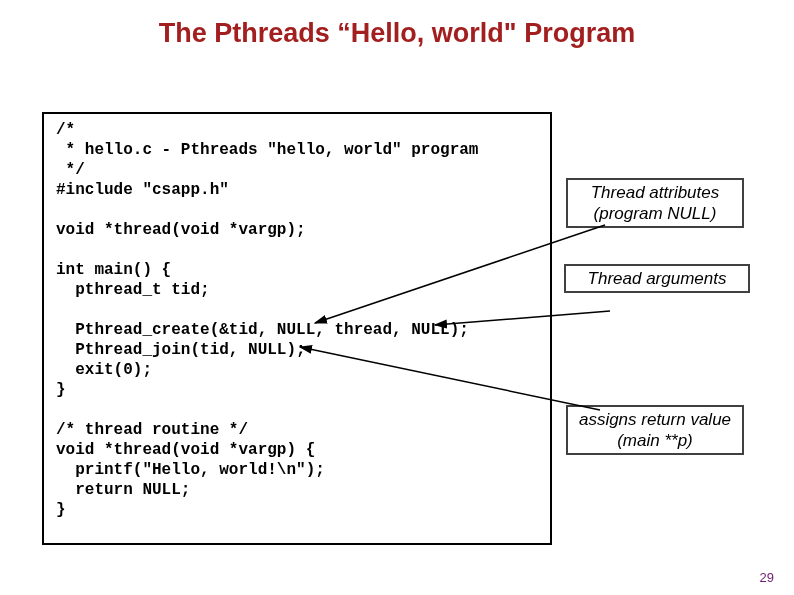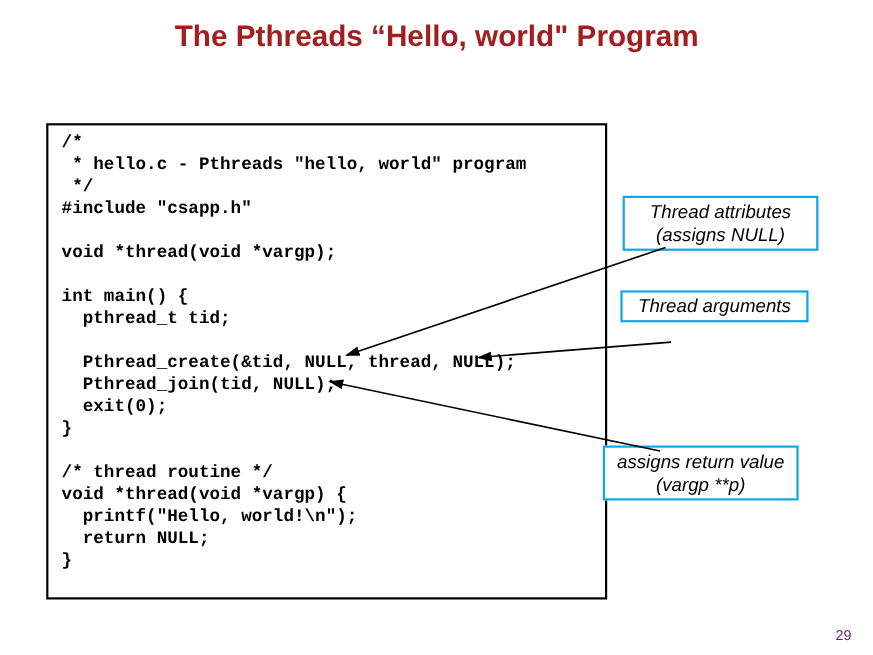--- a/index.html
+++ b/index.html
@@ -33,31 +33,31 @@
     font-family: "Courier New", Courier, monospace;
     font-size: 16px;
     font-weight: bold;
     line-height: 20px;
     white-space: pre;
     color: #000;
   }
   .note {
     position: absolute;
     width: 178px;
-    border: 2px solid #0ea5e9;
+    border: 2px solid #404040;
     background: #fff;
     text-align: center;
     font-style: italic;
     font-size: 17px;
     line-height: 21px;
     padding: 2px 4px;
   }
   .note1 { left: 566px; top: 178px; }
-  .note2 { left: 564px; top: 264px; width: 171px; }
-  .note3 { left: 548px; top: 405px; }
+  .note2 { left: 564px; top: 264px; width: 186px; }
+  .note3 { left: 566px; top: 405px; }
   .pagenum {
     position: absolute;
     right: 20px;
     bottom: 10px;
     font-size: 13px;
     color: #701a75;
   }
   svg.arrows {
     position: absolute;
     left: 0; top: 0;
@@ -86,30 +86,30 @@
 }
 
 /* thread routine */
 void *thread(void *vargp) {
   printf("Hello, world!\n");
   return NULL;
 }</div>
 
 <div class="note note1">
   <div>Thread attributes</div>
-  <div>(assigns NULL)</div>
+  <div>(program NULL)</div>
 </div>
 
 <div class="note note2">
   <div>Thread arguments</div>
 </div>
 
 <div class="note note3">
   <div>assigns return value</div>
-  <div>(vargp **p)</div>
+  <div>(main **p)</div>
 </div>
 
 <div class="pagenum">29</div>
 
 <svg class="arrows">
   <defs>
     <marker id="ah" markerWidth="10" markerHeight="10" refX="8" refY="3" orient="auto">
       <path d="M0,0 L9,3 L0,6 Z" fill="#000"></path>
     </marker>
   </defs>

